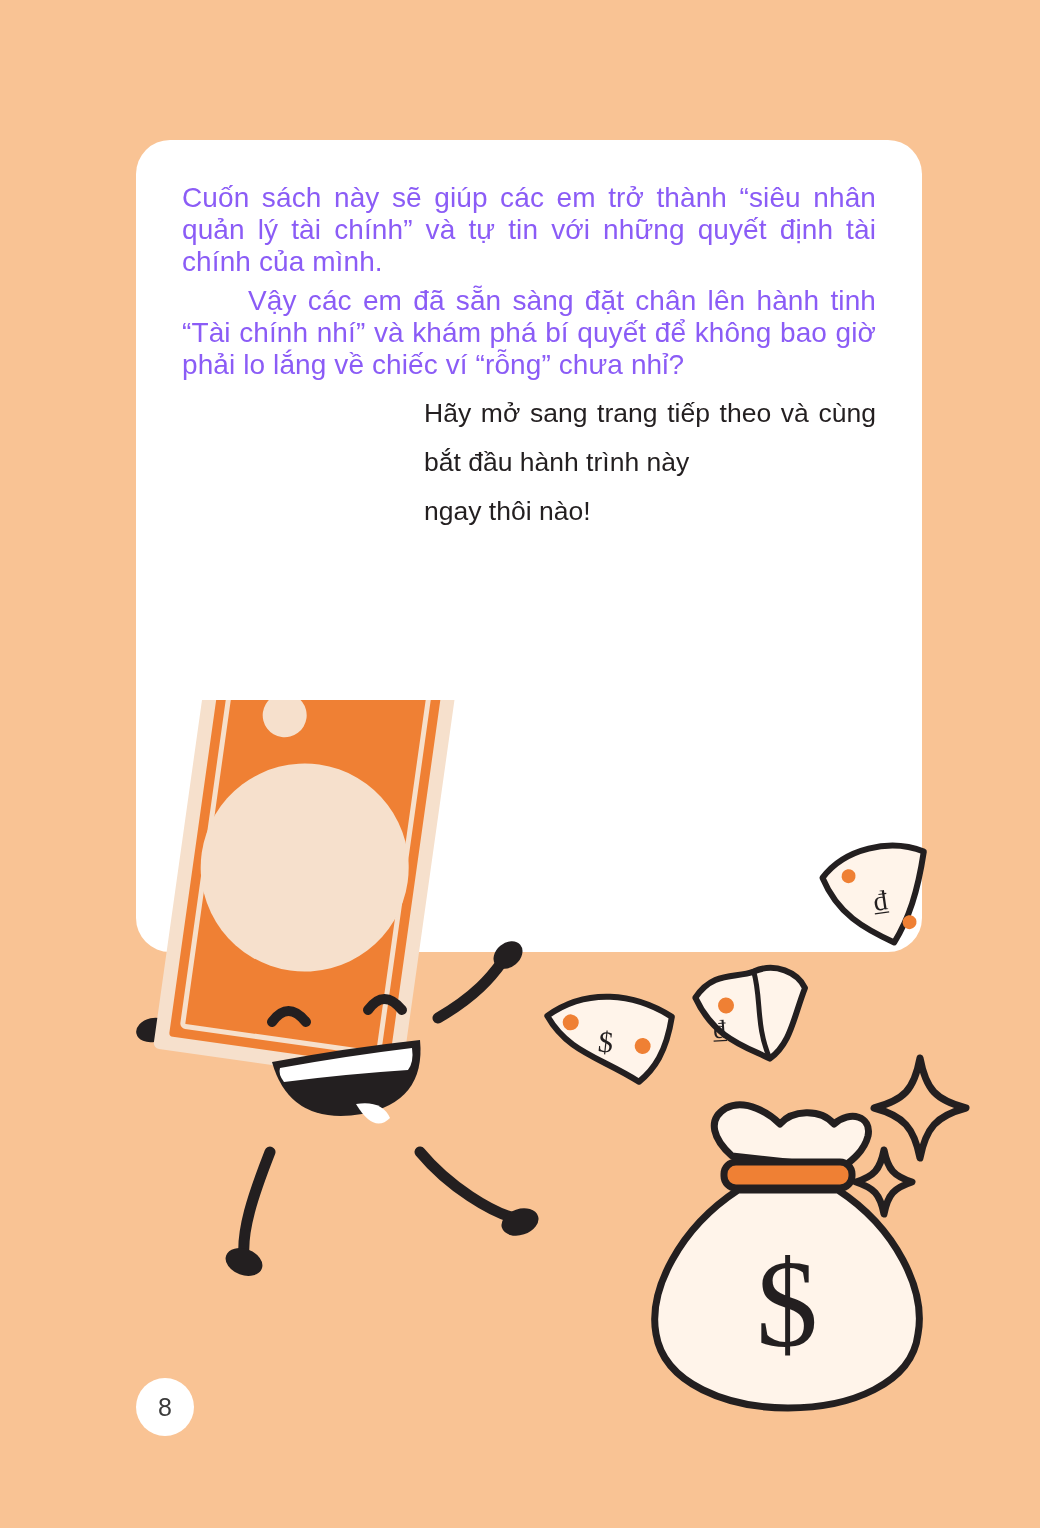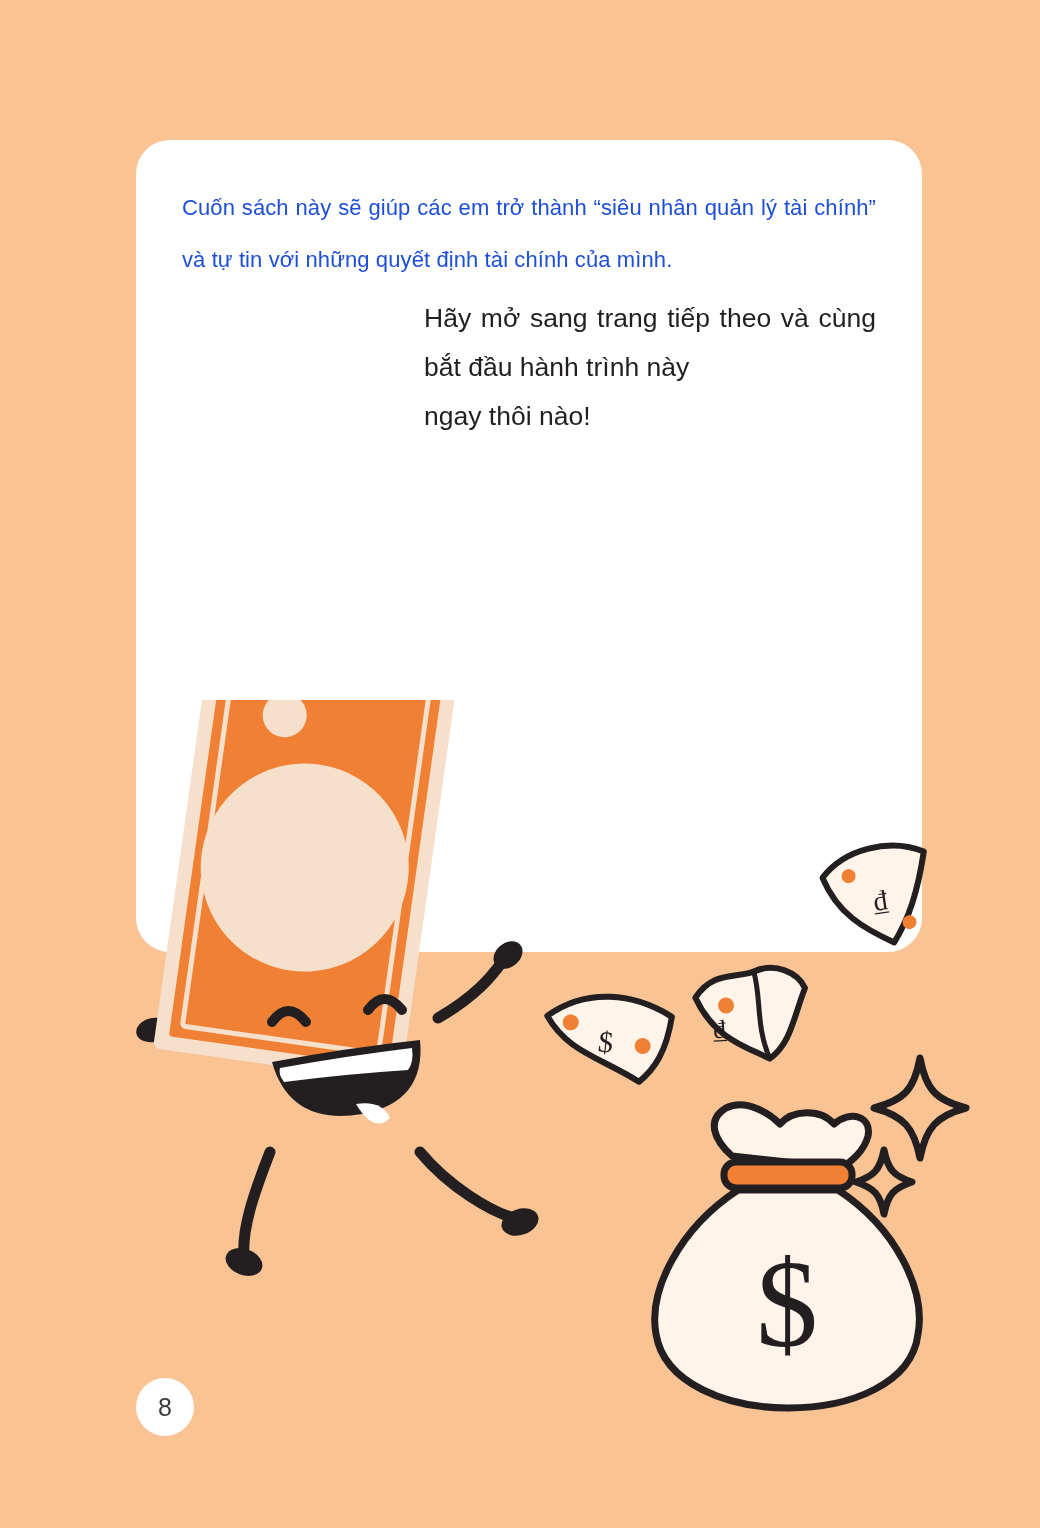--- a/index.html
+++ b/index.html
@@ -28,23 +28,23 @@
     width: 786px;
     height: 812px;
     background: #ffffff;
     border-radius: 34px;
     box-sizing: border-box;
     padding: 42px 46px 0 46px;
   }
 
   .para {
     margin: 0 0 0 0;
-    font-size: 22px;
-    line-height: 52px;
-    color: #1d4ed8;
+    font-size: 28px;
+    line-height: 32px;
+    color: #8b5cf6;
     text-align: justify;
     text-justify: inter-word;
     letter-spacing: 0.1px;
   }
   .para + .para { margin-top: 7px; }
 
   .indent { text-indent: 66px; }
 
   .para b { font-weight: bold; }
 
@@ -89,20 +89,21 @@
 </head>
 <body>
 
 <div class="page">
 
   <div class="text-card">
 
     <p class="para">Cuốn sách này sẽ giúp các em trở thành “siêu nhân quản lý tài chính” và tự tin với những quyết định tài chính của mình.</p>
 
 
+    <p class="para indent">Vậy các em đã sẵn sàng đặt chân lên hành tinh “Tài chính nhí” và khám phá bí quyết để không bao giờ phải lo lắng về chiếc ví “rỗng” chưa nhỉ?</p>
 
     <div class="closing">
       <div>Hãy mở sang trang tiếp theo và cùng bắt đầu hành trình này</div>
       <div class="last">ngay thôi nào!</div>
     </div>
 
   </div>
 
   <svg class="illustration" viewBox="0 0 880 760">
 

